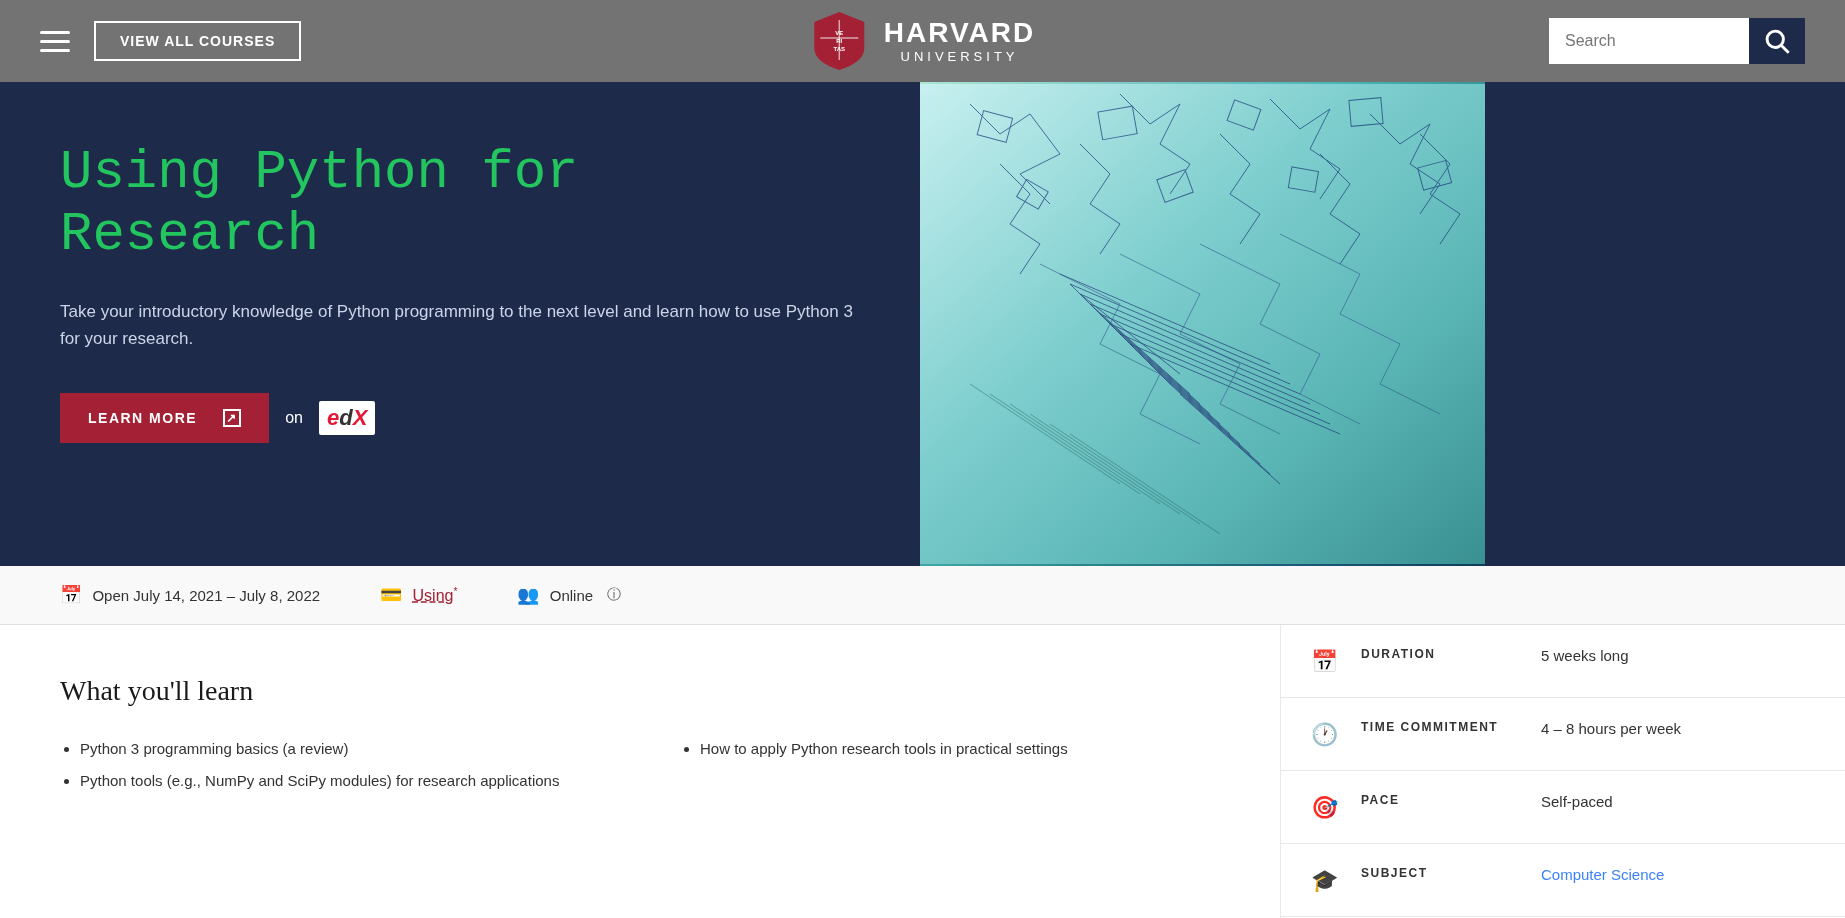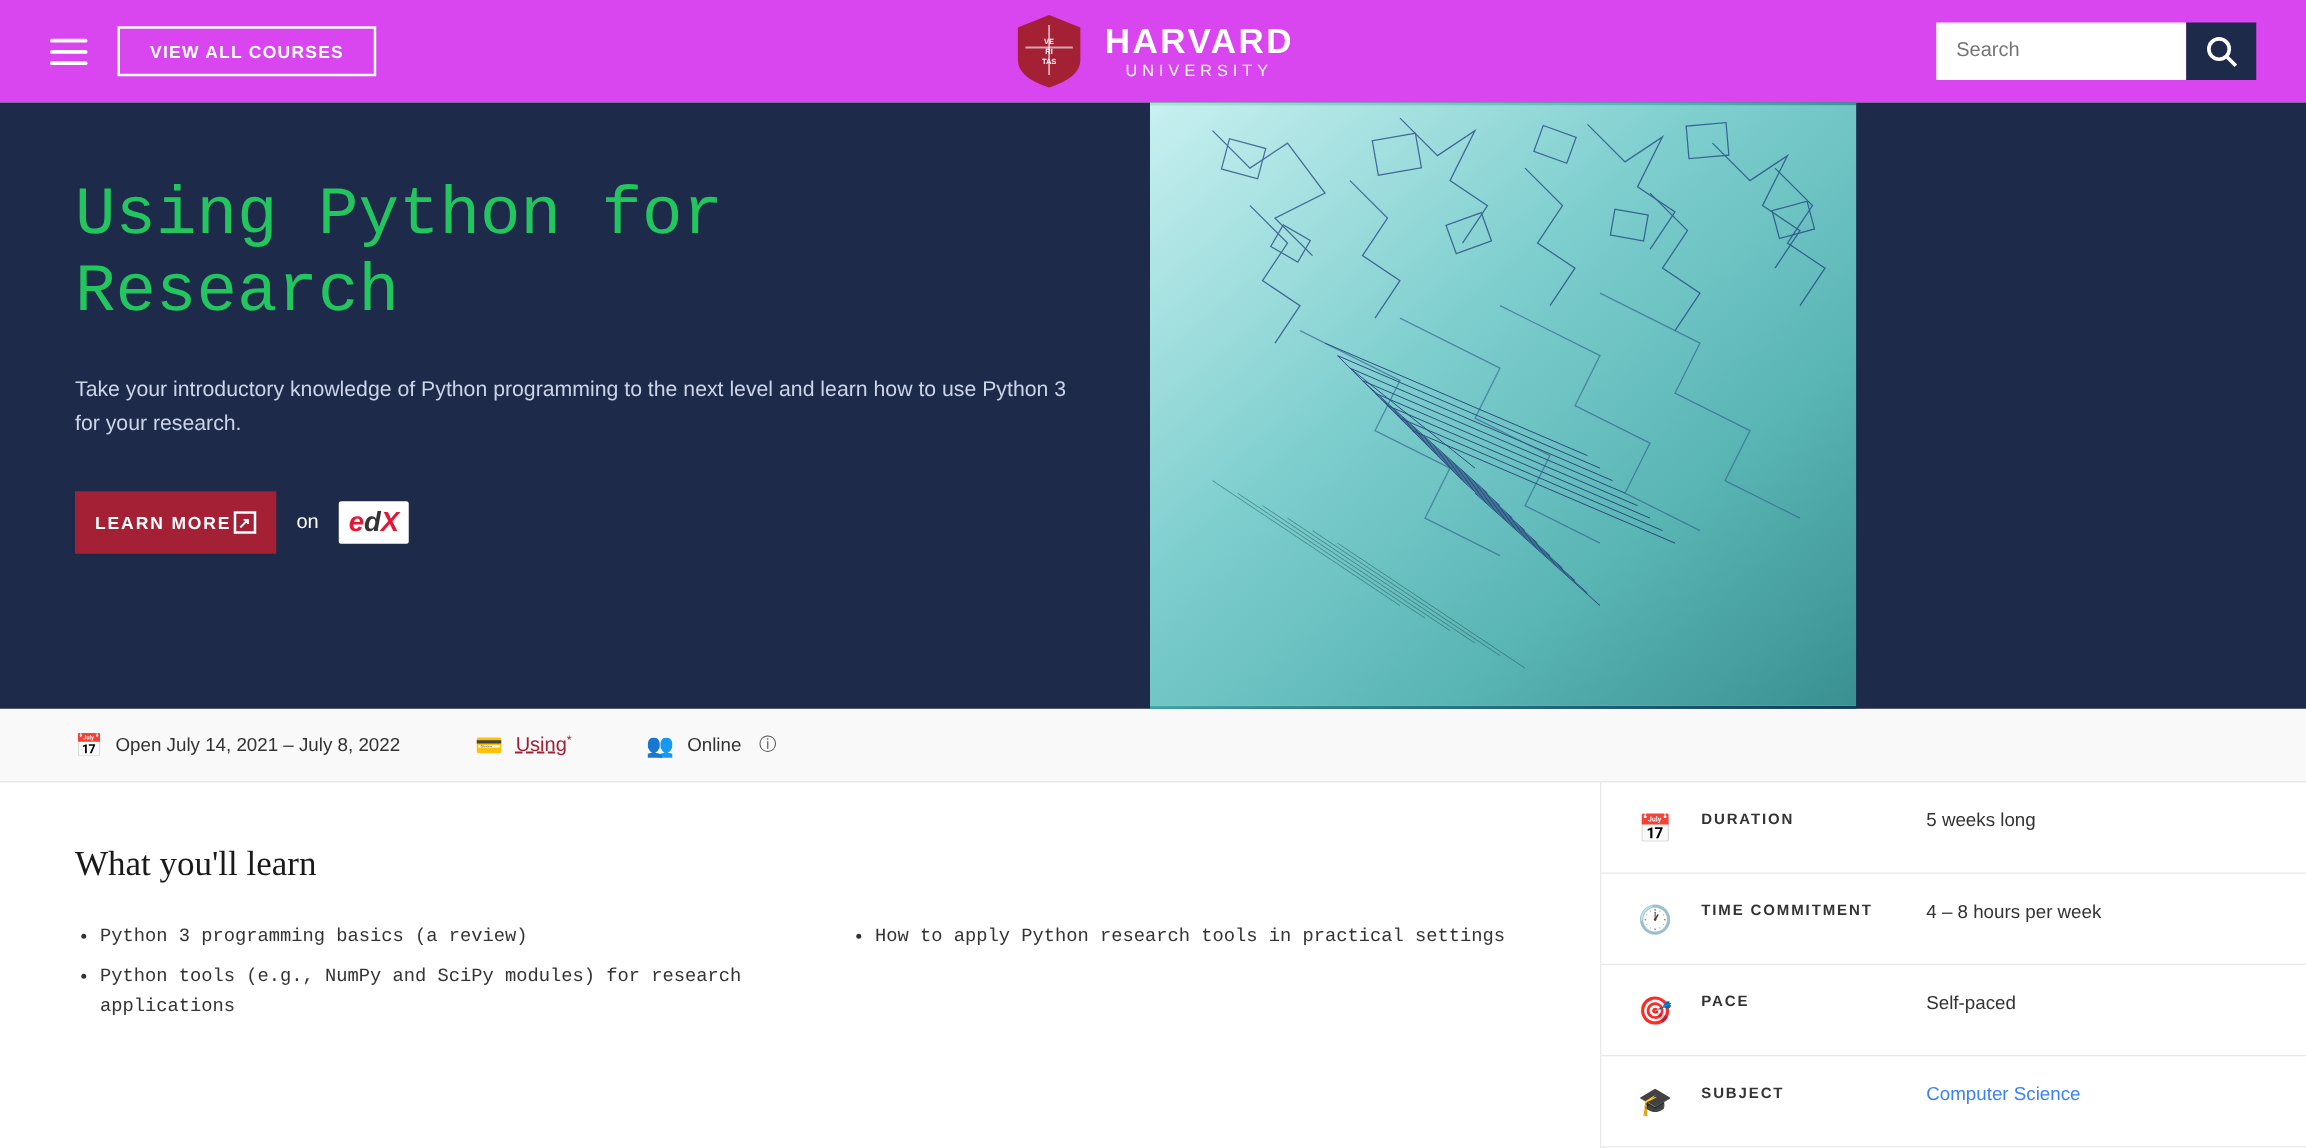--- a/index.html
+++ b/index.html
@@ -1,20 +1,20 @@
 <!DOCTYPE html>
 <html><head>
   <meta charset="utf-8">
   <style>
     * { box-sizing: border-box; margin: 0; padding: 0; }
     body { font-family: Georgia, 'Times New Roman', serif; background: #f5f5f5; min-width: 1845px; }
 
     
     .header {
-      background: #d946ef;
+      background: #737373;
       display: flex;
       align-items: center;
       padding: 0 40px;
       height: 82px;
       position: relative;
     }
     .header-left {
       display: flex;
       align-items: center;
       gap: 24px;
@@ -131,29 +131,29 @@
     }
     .hero-cta {
       display: flex;
       align-items: center;
       gap: 16px;
     }
     .learn-more-btn {
       background: #a32035;
       color: white;
       border: none;
-      padding: 16px 16px;
+      padding: 16px 28px;
       font-size: 14px;
       font-weight: 700;
       letter-spacing: 1.5px;
       text-transform: uppercase;
       cursor: pointer;
       display: flex;
       align-items: center;
-      gap: 2px;
+      gap: 26px;
       font-family: Arial, sans-serif;
     }
     .external-icon {
       width: 18px;
       height: 18px;
       border: 2px solid white;
       display: inline-flex;
       align-items: center;
       justify-content: center;
       position: relative;
@@ -255,21 +255,21 @@
     }
     .learn-list ul {
       list-style: disc;
       padding-left: 20px;
     }
     .learn-list ul li {
       font-size: 15px;
       color: #333;
       line-height: 1.6;
       margin-bottom: 8px;
-      font-family: Liberation Mono, monospace;
+      font-family: Liberation Sans, sans-serif;
     }
 
     
     .right-sidebar {
       width: 565px;
       flex-shrink: 0;
       background: white;
       border-left: 1px solid #e8e8e8;
     }
     .sidebar-item {

